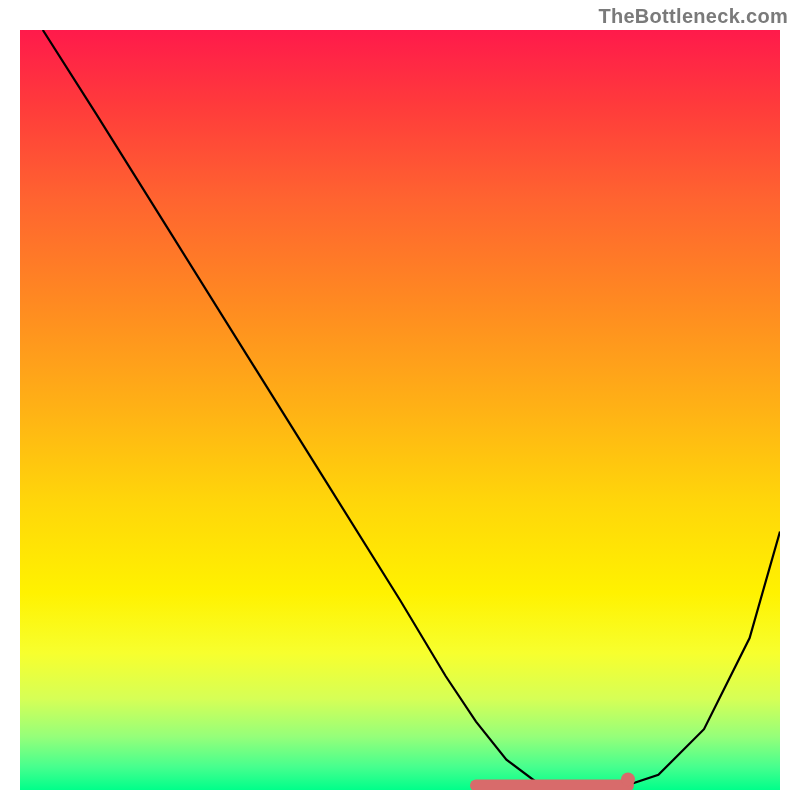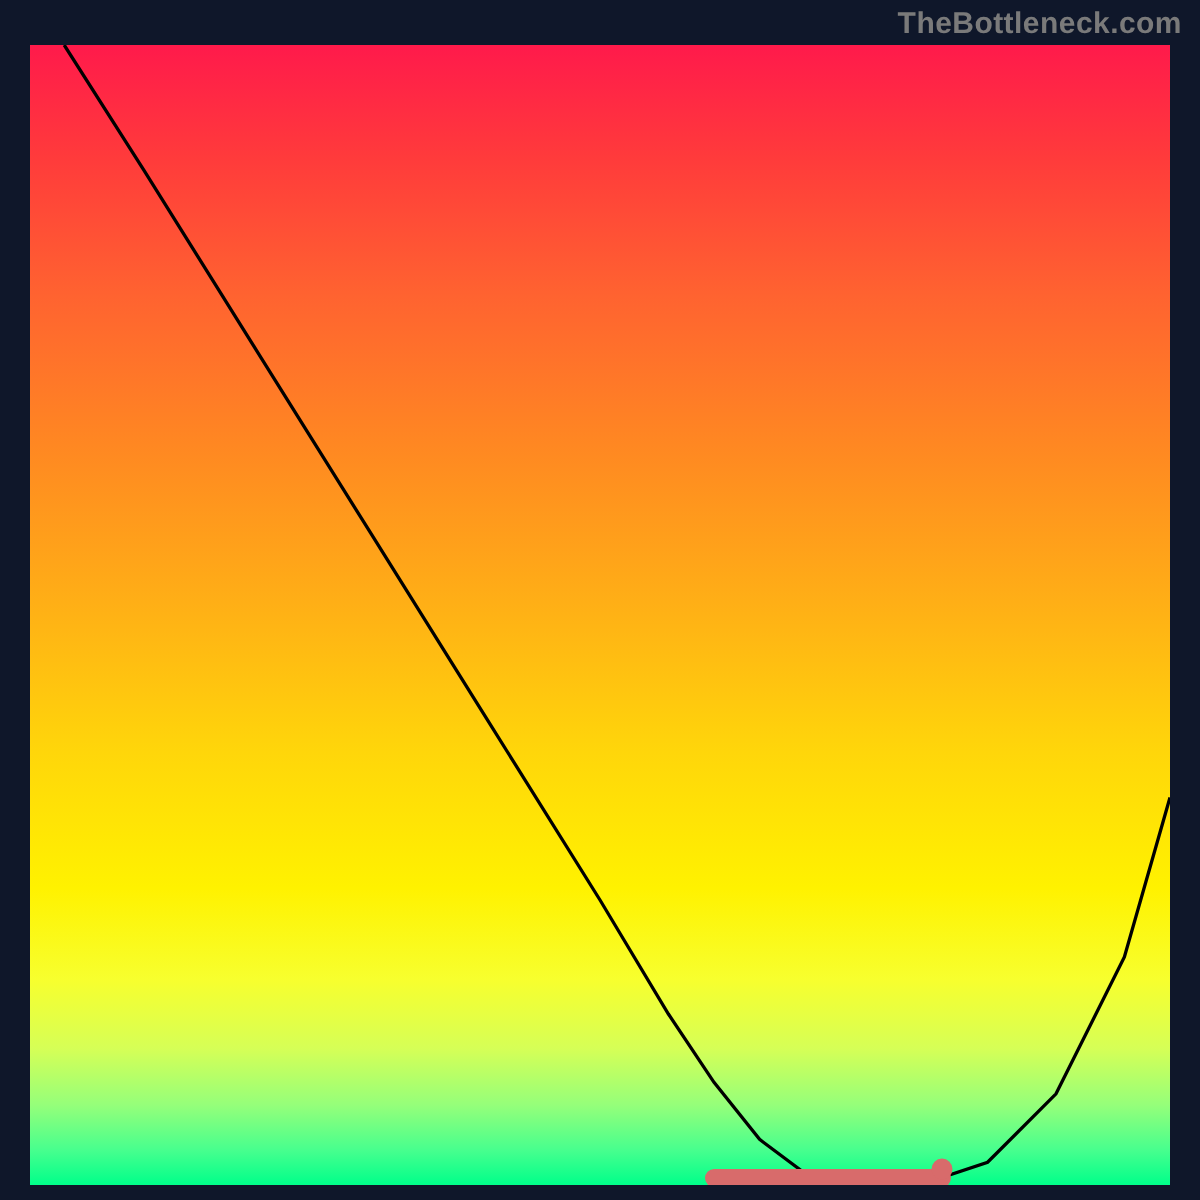--- a/index.html
+++ b/index.html
@@ -8,21 +8,21 @@
     width: 800px;
     height: 800px;
     background: #000;
     overflow: hidden;
     font-family: Arial, Helvetica, sans-serif;
   }
   .outer {
     position: relative;
     width: 800px;
     height: 800px;
-    background: #0f172a;
+    background: #ffffff;
   }
   .brand {
     position: absolute;
     top: 5px;
     right: 12px;
     font-size: 20px;
     font-weight: bold;
     color: #7a7a7a;
     letter-spacing: 0.3px;
   }

